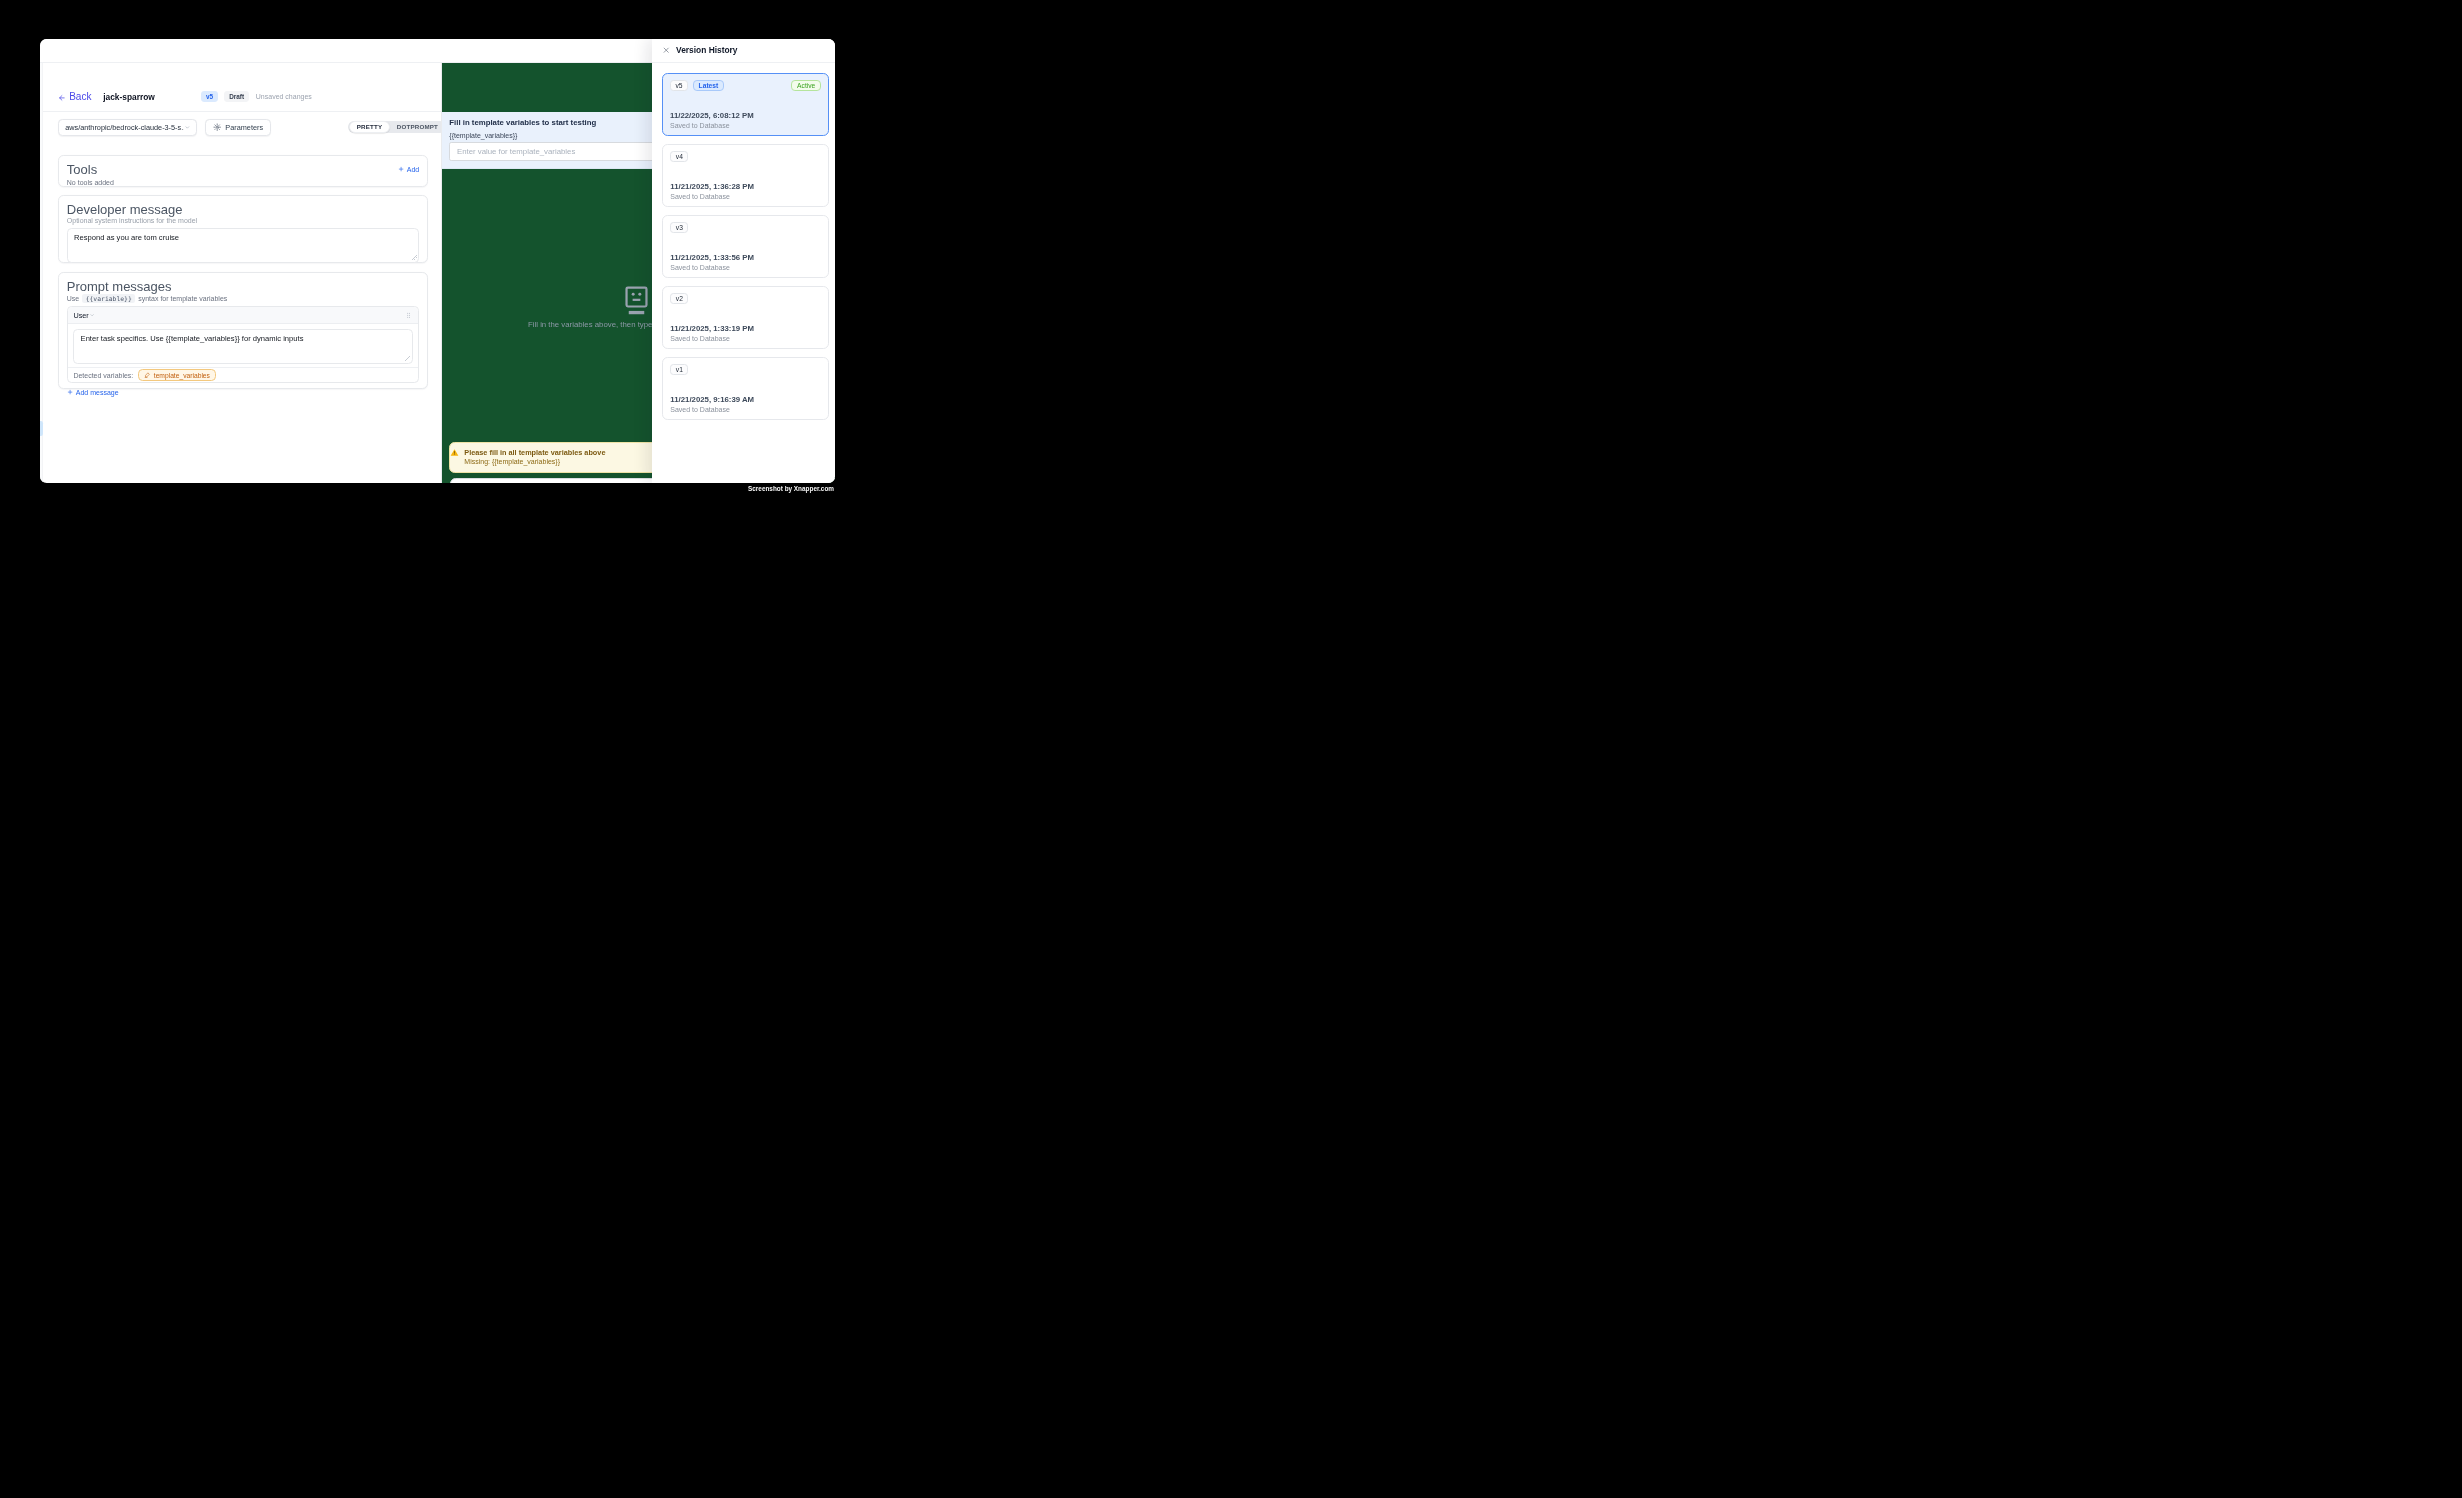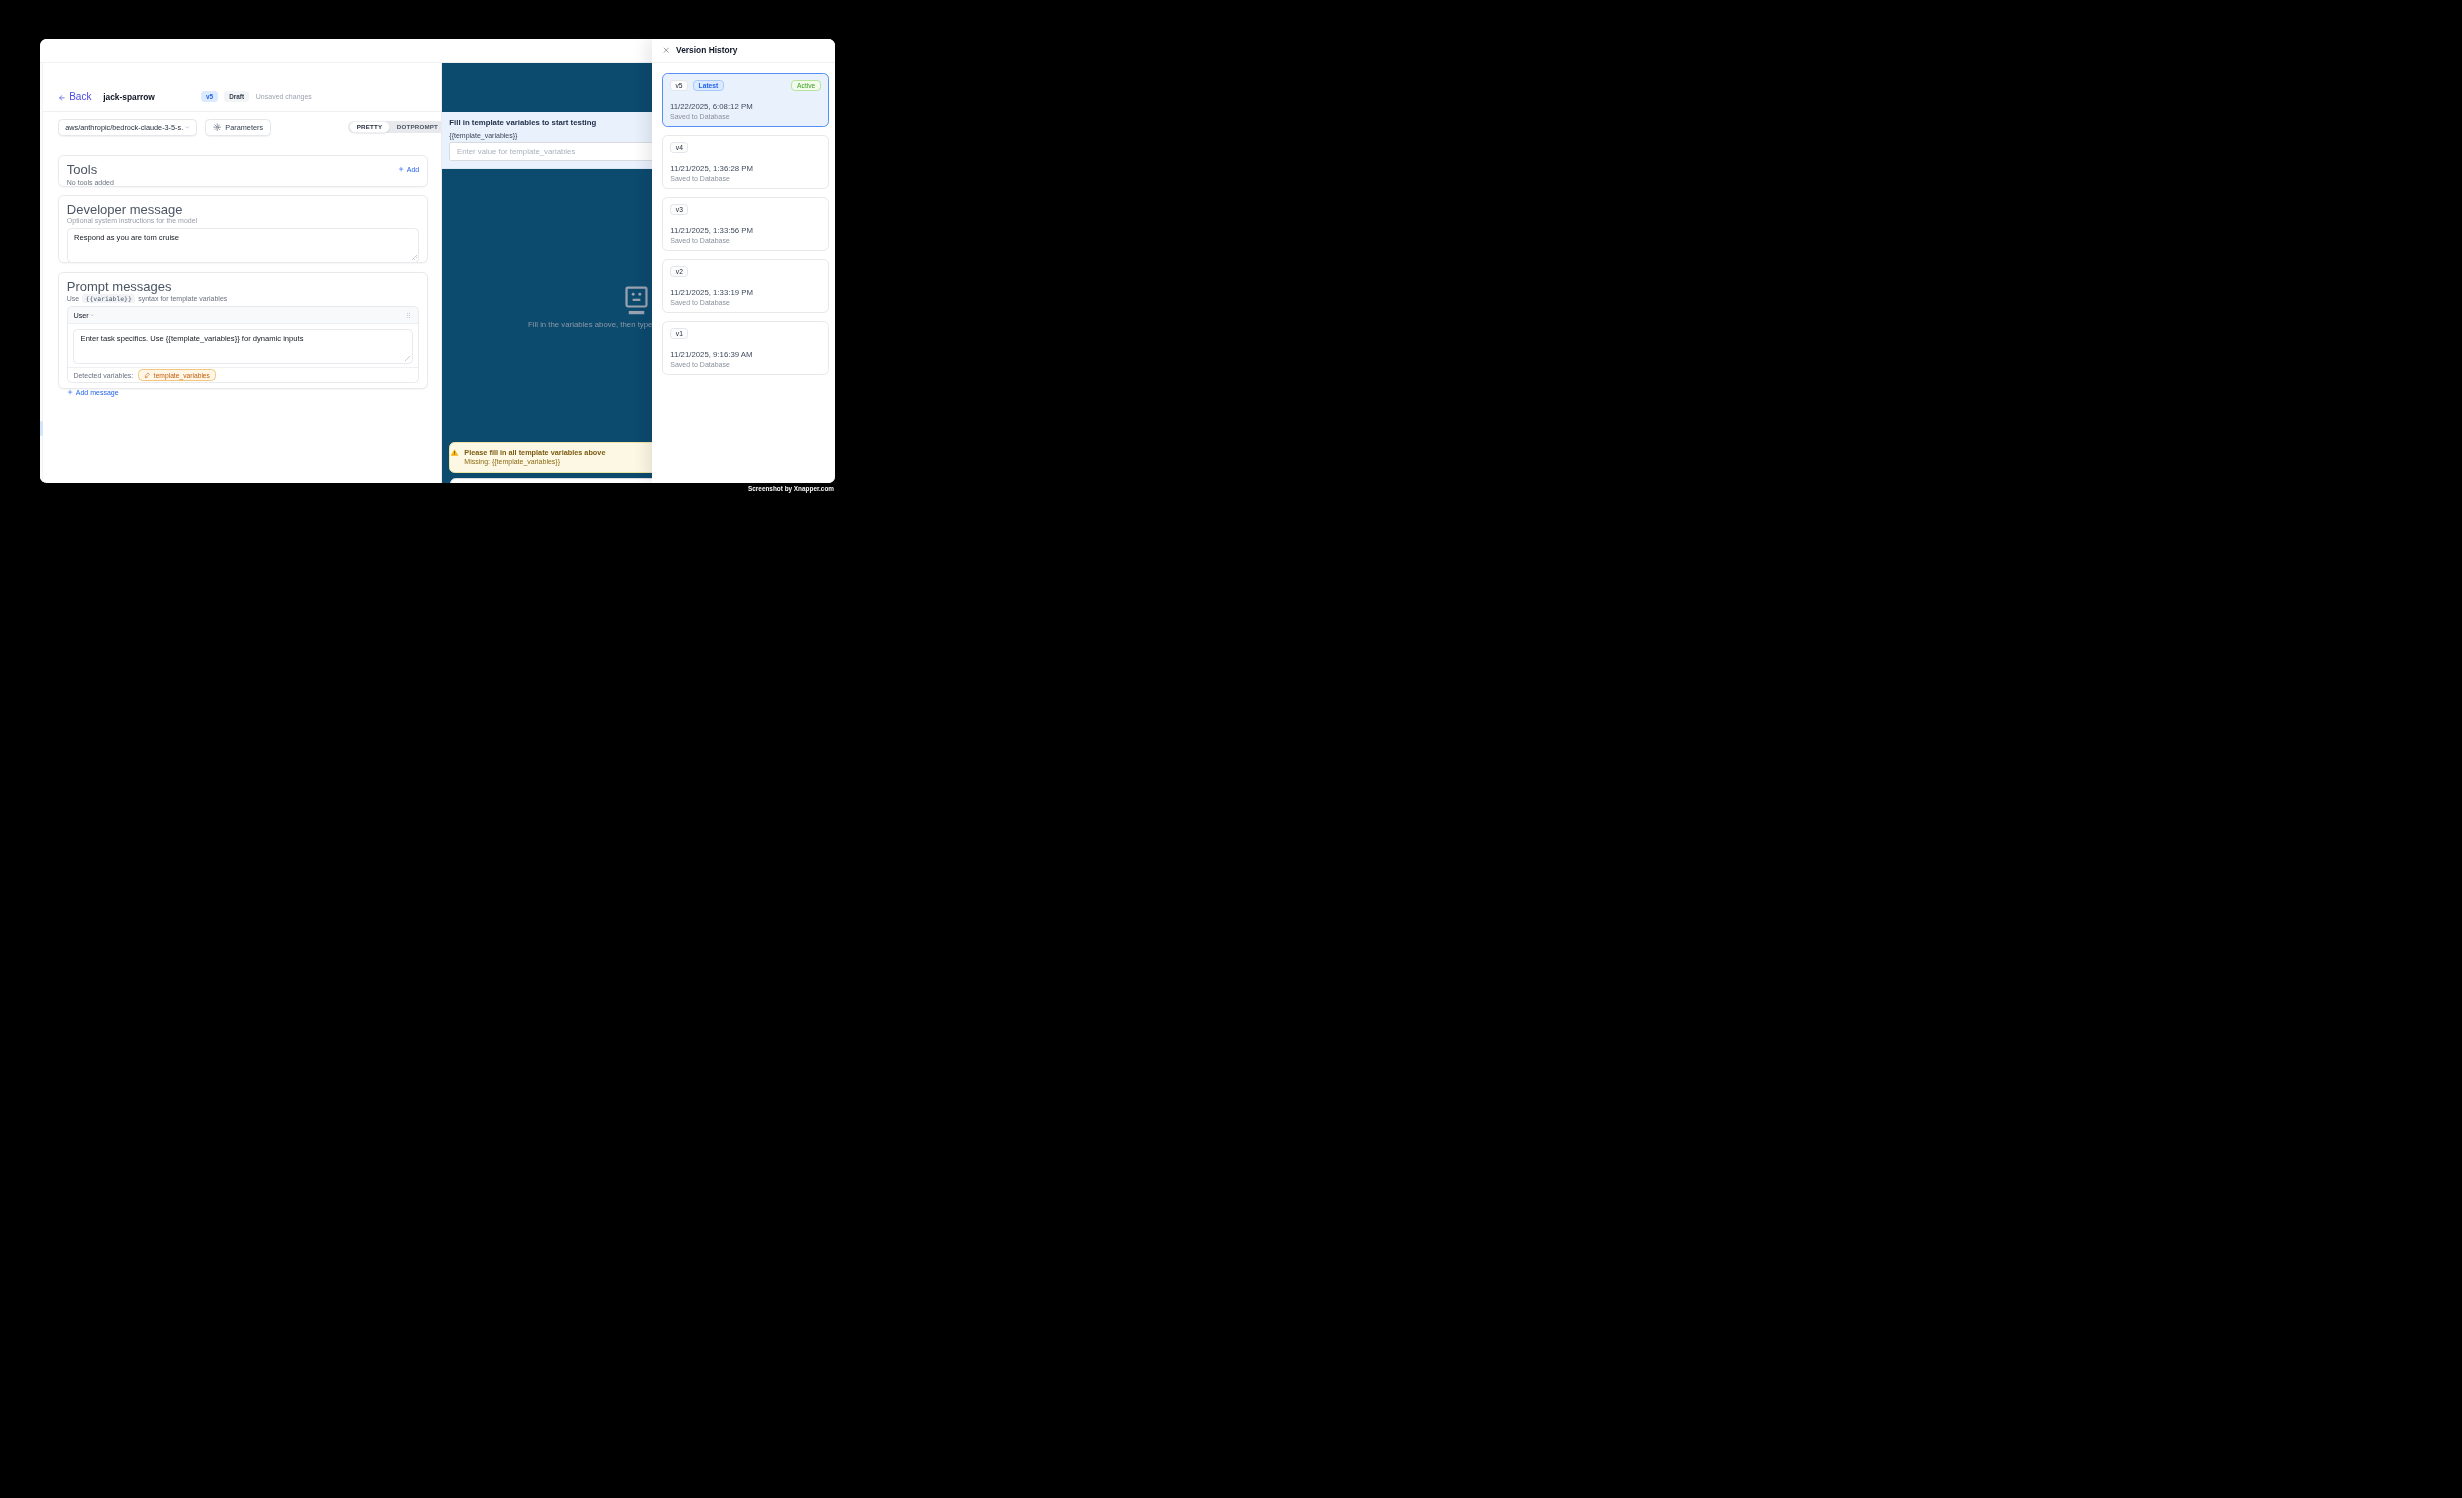--- a/index.html
+++ b/index.html
@@ -76,21 +76,21 @@
   .msg-head .grow { flex:1; }
   .grip { cursor:grab; display:flex; }
   .msg-body { padding:4.5px 5.6px 3.4px; }
   .detected { border-top:0.6px solid #eef0f3; height:15px; display:flex; align-items:center; gap:5px; padding:0 5.6px; }
   .det-label { font-size:7px; color:#6b7280; }
   .var-chip { display:inline-flex; align-items:center; gap:2.8px; background:#fff6e6; border:0.6px solid #f3c87e;
               border-radius:4.5px; padding:1.1px 5px; color:#c2600f; font-size:6.7px; cursor:pointer; }
   .addmsg { margin-top:4.5px; }
 
   
-  .test-col { position:absolute; left:401px; top:23.5px; right:0; bottom:0; background:#0c4a6e;
+  .test-col { position:absolute; left:401px; top:23.5px; right:0; bottom:0; background:#14532d;
               border-left:0.6px solid #e9ebee; z-index:1; }
   .banner { position:absolute; left:0; right:0; top:49px; height:57px; background:#e9f1fc;
             border-bottom:0.6px solid #dde7f3; padding:6.7px 0 0 7.3px; }
   .banner-title { font-size:7.8px; font-weight:700; color:#22304a; }
   .banner-var { margin-top:4.5px; font-size:7px; color:#3b4659; }
   .banner-input { margin-top:3.4px; width:calc(100% - 7.8px); height:18.5px; border:0.6px solid #d7dade;
                   border-radius:2.2px; background:#fff; padding:0 6.7px; font-size:7.8px; color:#1f2937;
                   font-family:inherit; display:block; }
   .banner-input::placeholder { color:#aab2bd; }
   .empty-bot { position:absolute; left:180px; top:223px; }
@@ -109,21 +109,21 @@
   .vh-title { font-size:8.4px; font-weight:700; color:#101828; }
   .vh-list { padding:10.6px 6.7px 0 10px; display:flex; flex-direction:column; gap:7.3px; }
   .vcard { background:#fff; border:0.6px solid #e6e8ec; border-radius:5.6px; padding:6.2px 7.3px; cursor:pointer; }
   .vcard.current { background:#e9f1fd; border:0.8px solid #5590f6; padding:5.9px 7px; }
   .chips { display:flex; align-items:center; gap:4.5px; }
   .chip-v { font-size:6.7px; color:#222b38; background:#fcfcfd; border:0.6px solid #e2e5e9; border-radius:3.4px; padding:1.1px 4.5px; }
   .chip-latest { font-size:6.7px; font-weight:600; color:#2463eb; background:#dbeafe; border:0.6px solid #a8c9fa;
                  border-radius:3.9px; padding:1.1px 5px; }
   .chip-active { margin-left:auto; font-size:6.7px; color:#38a11c; background:#f3fcec; border:0.6px solid #b5e49d;
                  border-radius:3.9px; padding:1.1px 5px; }
-  .v-ts { margin-top:11px; font-size:7.8px; font-weight:400; color:#3e4a5b; }
+  .v-ts { margin-top:20px; font-size:7.8px; font-weight:700; color:#3e4a5b; }
   .v-src { margin-top:2.2px; font-size:7px; color:#8a919c; }
 
   .watermark { position:absolute; right:43px; top:485px; color:#f7f7f7; font-size:6.4px; font-weight:600; }
 
   svg { display:block; }
 </style>
 </head>
 <body>
 
 <div class="page">

